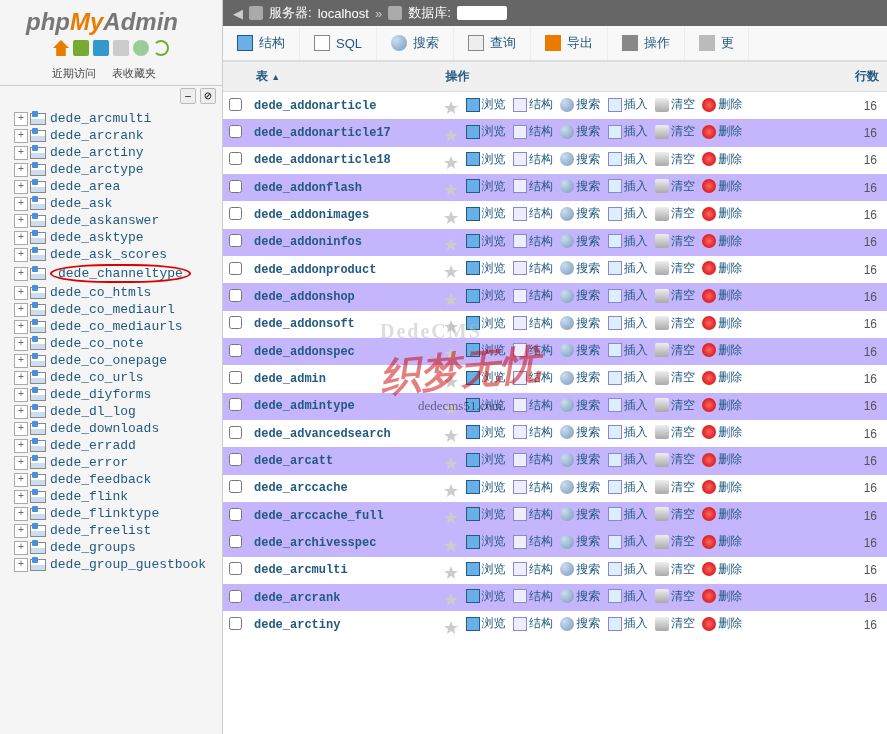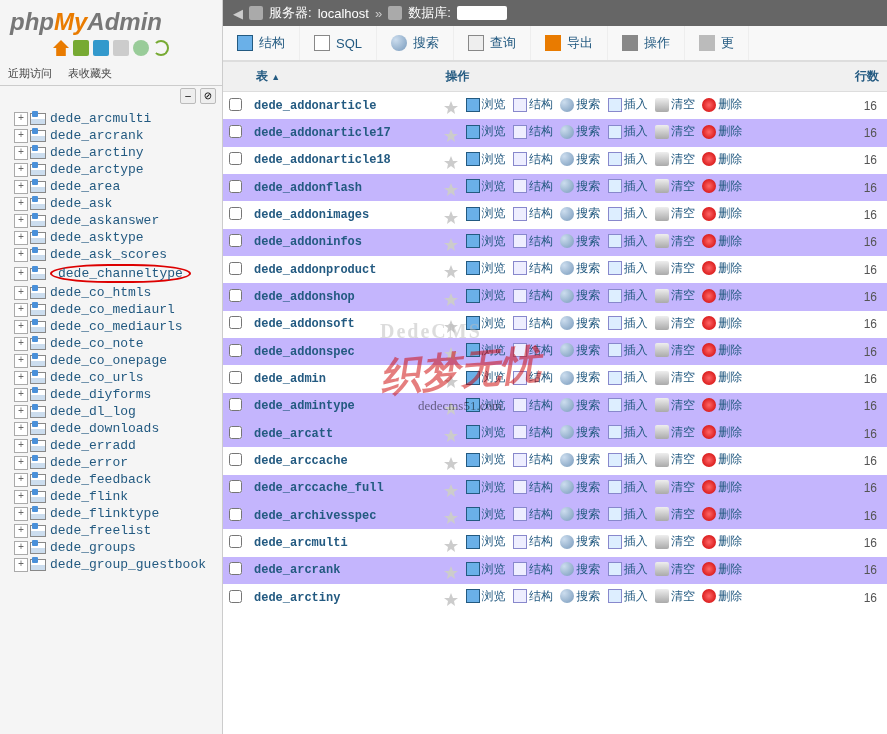--- a/index.html
+++ b/index.html
@@ -1,28 +1,28 @@
 <!DOCTYPE html>
 <html><head>
 <meta charset="utf-8">
 <style>
 * { margin: 0; padding: 0; box-sizing: border-box; }
 body { font-family: sans-serif; font-size: 12px; background: #f5f5f5; overflow: hidden; }
 .container { display: flex; width: 887px; height: 734px; }
 
 
 .sidebar { width: 223px; background: #f5f5f5; border-right: 1px solid #ccc; display: flex; flex-direction: column; }
-.logo { padding: 8px 10px 2px; }
+.logo { padding: 8px 10px 2px; margin-left: 16px; }
 .logo-text { font-family: "Trebuchet MS", sans-serif; font-size: 24px; font-weight: bold; font-style: italic; }
 .logo-text .php { color: #777; }
 .logo-text .my { color: #e97b00; }
 .logo-text .admin { color: #777; }
 .nav-icons { display: flex; gap: 4px; padding: 2px 10px 6px; justify-content: center; }
 .nav-icons span { width: 16px; height: 16px; display: inline-block; cursor: pointer; }
-.sidebar-tabs { display: flex; border-bottom: 1px solid #ccc; font-size: 11px; }
+.sidebar-tabs { display: flex; border-bottom: 1px solid #ccc; font-size: 11px; padding-left: 44px; }
 .sidebar-tabs div { padding: 4px 8px; color: #444; cursor: pointer; }
 .sidebar-tools { display: flex; justify-content: flex-end; gap: 4px; padding: 2px 6px; }
 .sidebar-tools span { width: 16px; height: 16px; border: 1px solid #bbb; border-radius: 2px; background: #eee; display: inline-block; font-size: 10px; text-align: center; line-height: 14px; cursor: pointer; }
 .tree { flex: 1; overflow-y: auto; padding: 4px 0; font-family: "Courier New", monospace; font-size: 13px; }
 .tree-item { display: flex; align-items: center; padding: 1px 0 1px 14px; white-space: nowrap; cursor: pointer; }
 .tree-item .expand { width: 14px; height: 14px; border: 1px solid #aaa; background: #fff; font-size: 10px; line-height: 12px; text-align: center; color: #666; margin-right: 2px; }
 .tree-item .table-icon { width: 16px; height: 12px; margin-right: 4px; position: relative; }
 .tree-item .table-icon::before { content: ""; position: absolute; width: 14px; height: 10px; border: 1px solid #888; background: linear-gradient(#fff 50%, #cde 50%); }
 .tree-item .table-icon::after { content: ""; position: absolute; left: 2px; top: -2px; width: 6px; height: 6px; background: #4a90d9; border-radius: 1px; }
 .tree-item a { color: #235a81; text-decoration: none; }
@@ -372,20 +372,28 @@
               <td class="rows-cell">16</td>
             </tr>
             <tr class="alt">
               <td><input type="checkbox" style=""></td>
               <td class="name"><a>dede_admintype</a></td>
               <td class="action-cell"><svg width="14" height="14" style="vertical-align:middle;margin-right:6px">
                   <polygon class="i-star" points="7,0 9,5 14,5 10,8 11,13 7,10 3,13 4,8 0,5 5,5"></polygon>
                 </svg><a><span class="ai i-browse"></span>浏览</a> <a><span class="ai i-struct2"></span>结构</a> <a><span class="ai i-search"></span>搜索</a> <a><span class="ai i-insert2"></span>插入</a> <a><span class="ai i-empty"></span>清空</a> <a><span class="ai i-drop"></span>删除</a></td>
               <td class="rows-cell">16</td>
             </tr>
+            <tr>
+              <td><input type="checkbox" style=""></td>
+              <td class="name"><a>dede_advancedsearch</a></td>
+              <td class="action-cell"><svg width="14" height="14" style="vertical-align:middle;margin-right:6px">
+                  <polygon class="i-star" points="7,0 9,5 14,5 10,8 11,13 7,10 3,13 4,8 0,5 5,5"></polygon>
+                </svg><a><span class="ai i-browse"></span>浏览</a> <a><span class="ai i-struct2"></span>结构</a> <a><span class="ai i-search"></span>搜索</a> <a><span class="ai i-insert2"></span>插入</a> <a><span class="ai i-empty"></span>清空</a> <a><span class="ai i-drop"></span>删除</a></td>
+              <td class="rows-cell">16</td>
+            </tr>
             <tr class="alt">
               <td><input type="checkbox" style=""></td>
               <td class="name"><a>dede_arcatt</a></td>
               <td class="action-cell"><svg width="14" height="14" style="vertical-align:middle;margin-right:6px">
                   <polygon class="i-star" points="7,0 9,5 14,5 10,8 11,13 7,10 3,13 4,8 0,5 5,5"></polygon>
                 </svg><a><span class="ai i-browse"></span>浏览</a> <a><span class="ai i-struct2"></span>结构</a> <a><span class="ai i-search"></span>搜索</a> <a><span class="ai i-insert2"></span>插入</a> <a><span class="ai i-empty"></span>清空</a> <a><span class="ai i-drop"></span>删除</a></td>
               <td class="rows-cell">16</td>
             </tr>
             <tr>
               <td><input type="checkbox" style=""></td>

